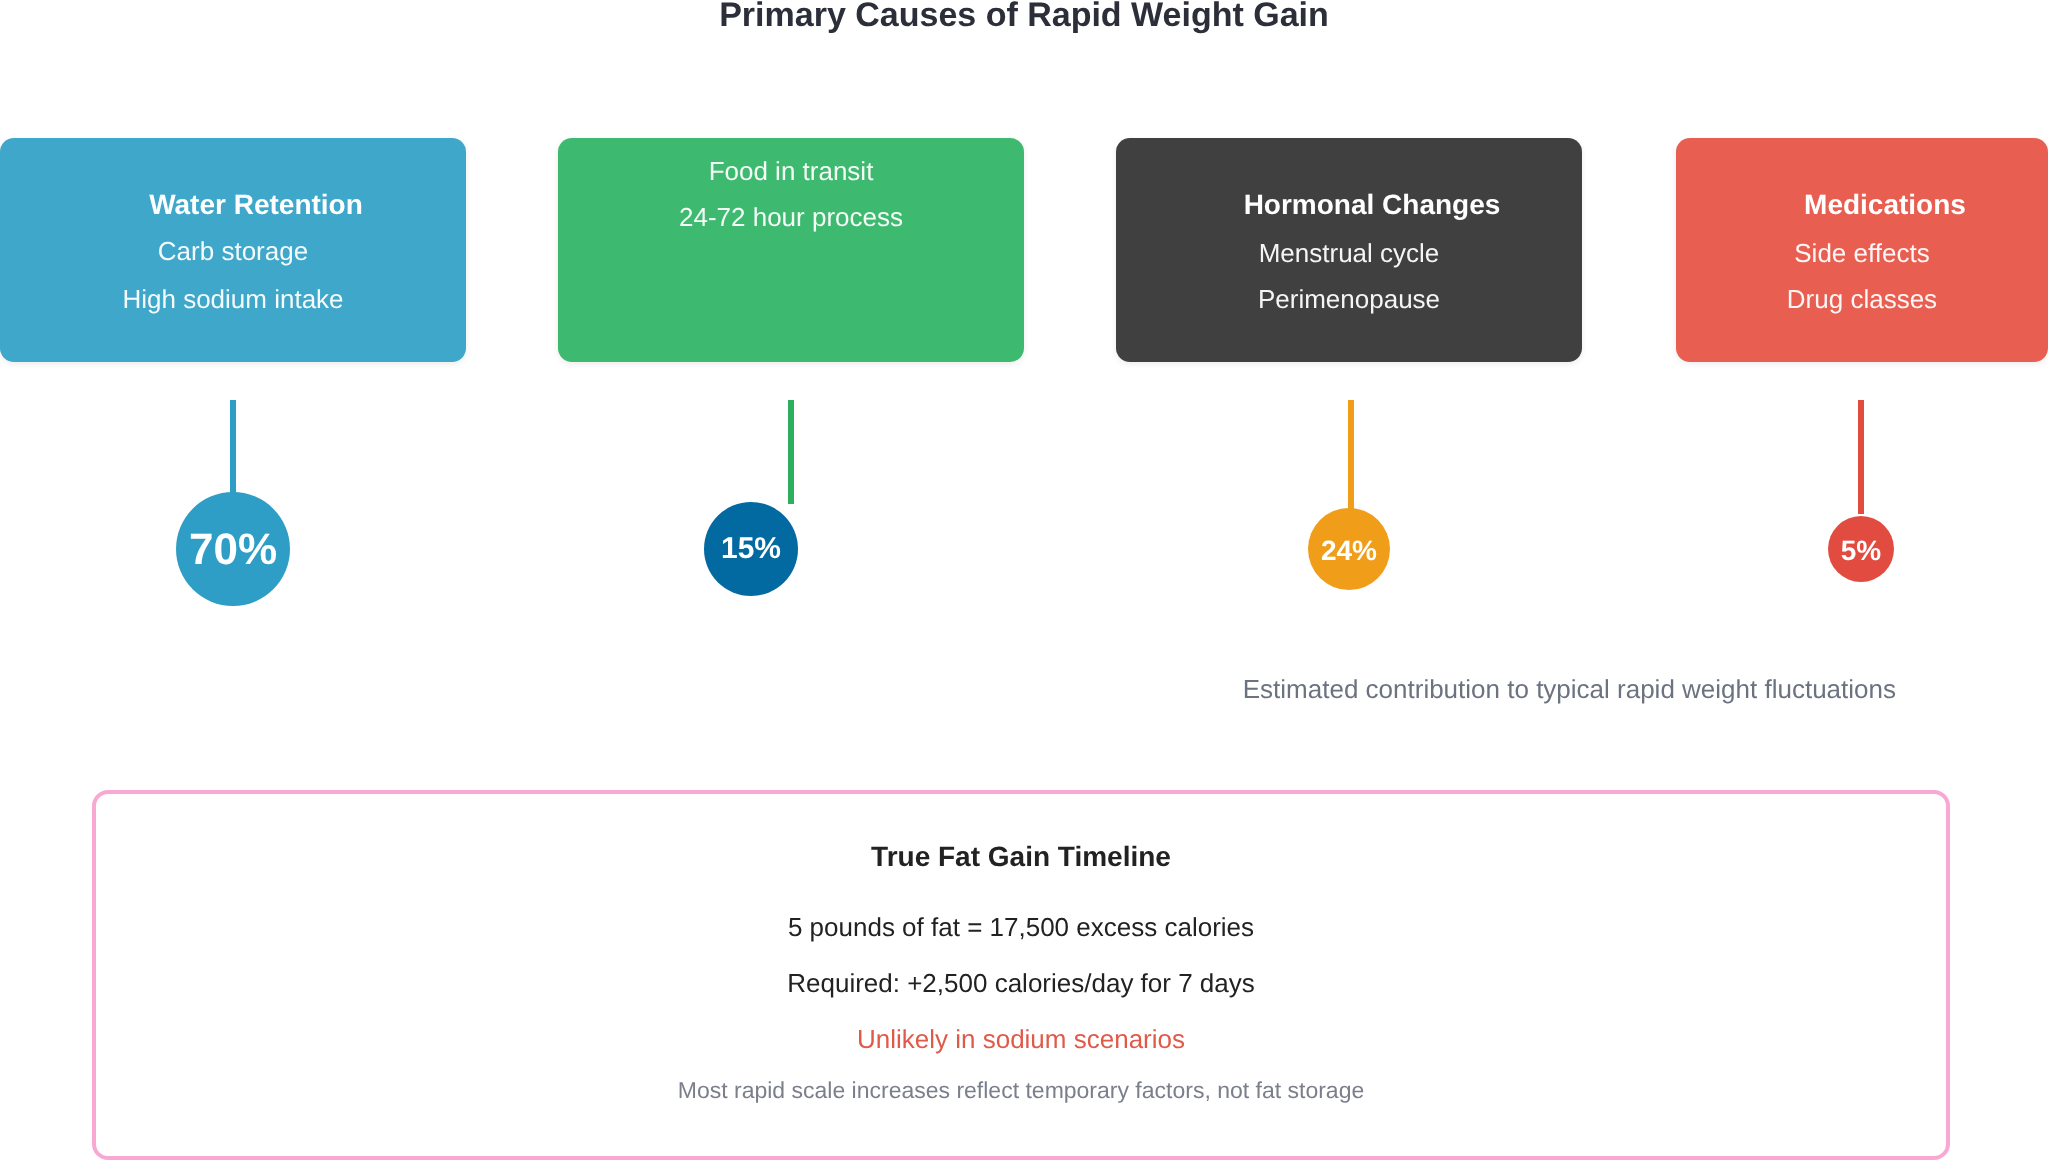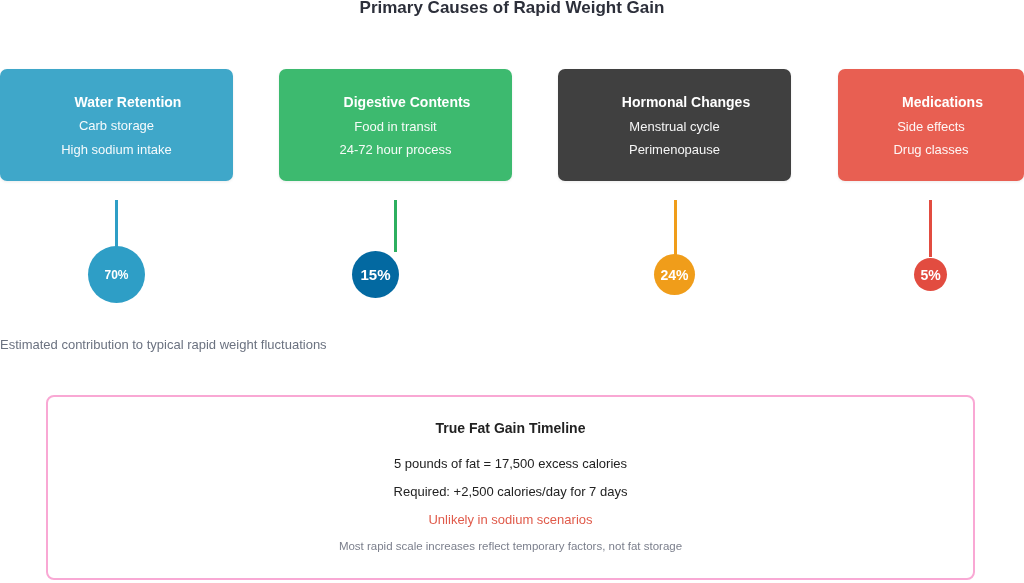--- a/index.html
+++ b/index.html
@@ -4,56 +4,55 @@
 <style>
   html, body { margin:0; padding:0; background:#ffffff; }
   body { width:1024px; height:583px; position:relative; overflow:hidden; font-family:"Liberation Sans", sans-serif; }
   .title { position:absolute; top:-2px; left:0; width:1024px; text-align:center; font-size:17px; font-weight:bold; color:#2c2f3a; }
   .card { position:absolute; top:69px; width:233px; height:112px; border-radius:7px; color:#fff; text-align:center; box-shadow:0 1px 3px rgba(0,0,0,0.08); }
   .card .h { margin-top:25px; font-size:14px; font-weight:bold;padding-left:23px; }
   .card .l { font-size:13px; margin-top:9px; opacity:0.95; }
   .card .l2 { margin-top:8px; }
   .stem { position:absolute; top:200px; width:3px; }
   .circle { position:absolute; border-radius:50%; color:#fff; font-weight:bold; display:flex; align-items:center; justify-content:center; }
-  .caption { position:absolute; top:337px; left:0; width:948px; text-align:left; font-size:13px; color:#6b7280; }
+  .caption { position:absolute; top:337px; left:0; width:948px; text-align:right; font-size:13px; color:#6b7280; }
   .box { position:absolute; left:46px; top:395px; width:929px; height:185px; border:2px solid #f9a8d4; border-radius:8px; box-sizing:border-box; text-align:center; }
   .box .bt { margin-top:23px; font-size:14px; font-weight:bold; color:#222; }
   .box .r1 { margin-top:20px; font-size:13px; color:#222; }
   .box .r2 { margin-top:13px; font-size:13px; color:#222; }
   .box .r3 { margin-top:13px; font-size:13px; color:#e05a4a; }
   .box .r4 { margin-top:13px; font-size:11.5px; color:#7b7f8c; }
 </style>
 </head>
 <body>
 
 <div class="title">Primary Causes of Rapid Weight Gain</div>
 
 <div class="card" style="left:0;background:#3fa7c9;">
   <div class="h">Water Retention</div>
   <div class="l l2">Carb storage</div>
   <div class="l">High sodium intake</div>
 </div>
 <div class="card" style="left:279px;background:#3dba6f;">
-  <div class="h">Digestive Contents</div>
   <div class="l">Food in transit</div>
   <div class="l l2">24-72 hour process</div>
 </div>
 <div class="card" style="left:558px;background:#404040;text-align:center;">
   <div class="h">Hormonal Changes</div>
   <div class="l">Menstrual cycle</div>
   <div class="l l2">Perimenopause</div>
 </div>
 <div class="card" style="left:838px;width:186px;background:#e85f52;">
   <div class="h">Medications</div>
   <div class="l">Side effects</div>
   <div class="l l2">Drug classes</div>
 </div>
 
 <div class="stem" style="left:115px;height:48px;background:#2e9ec6;"></div>
-<div class="circle" style="left:88px;top:246px;width:57px;height:57px;background:#2e9ec6;font-size:12px;">
+<div class="circle" style="left:88px;top:246px;width:57px;height:57px;background:#2e9ec6;font-size:22px;">
   <span>70%</span>
 </div>
 
 <div class="stem" style="left:394px;height:52px;background:#2daf5f;"></div>
 <div class="circle" style="left:352px;top:251px;width:47px;height:47px;background:#0369a1;font-size:15px;">
   <span>15%</span>
 </div>
 
 <div class="stem" style="left:674px;height:56px;background:#f09d1a;"></div>
 <div class="circle" style="left:654px;top:254px;width:41px;height:41px;background:#f09d1a;font-size:14px;">

